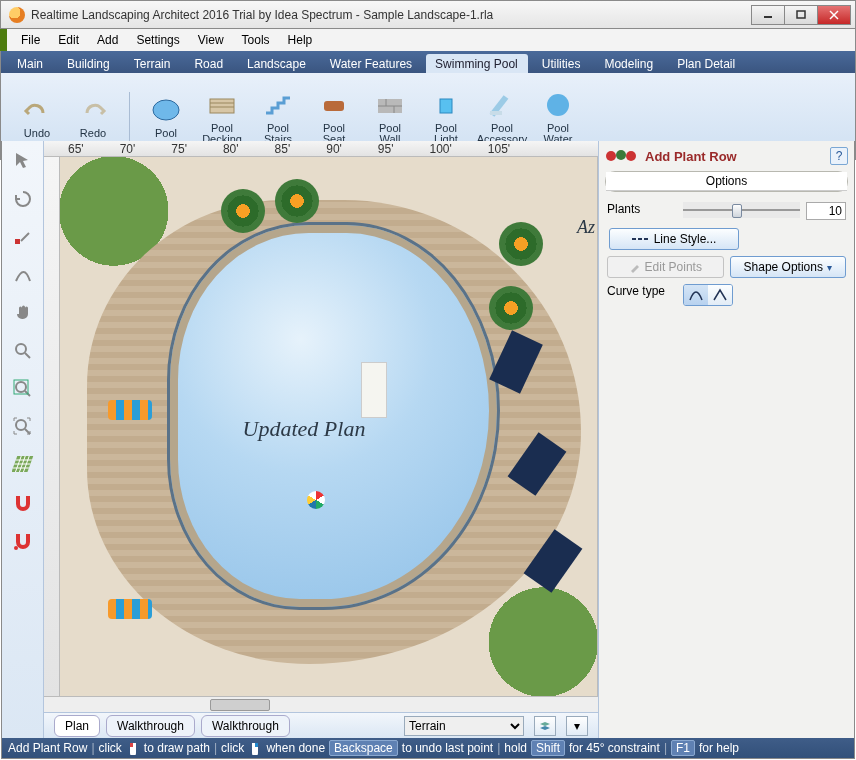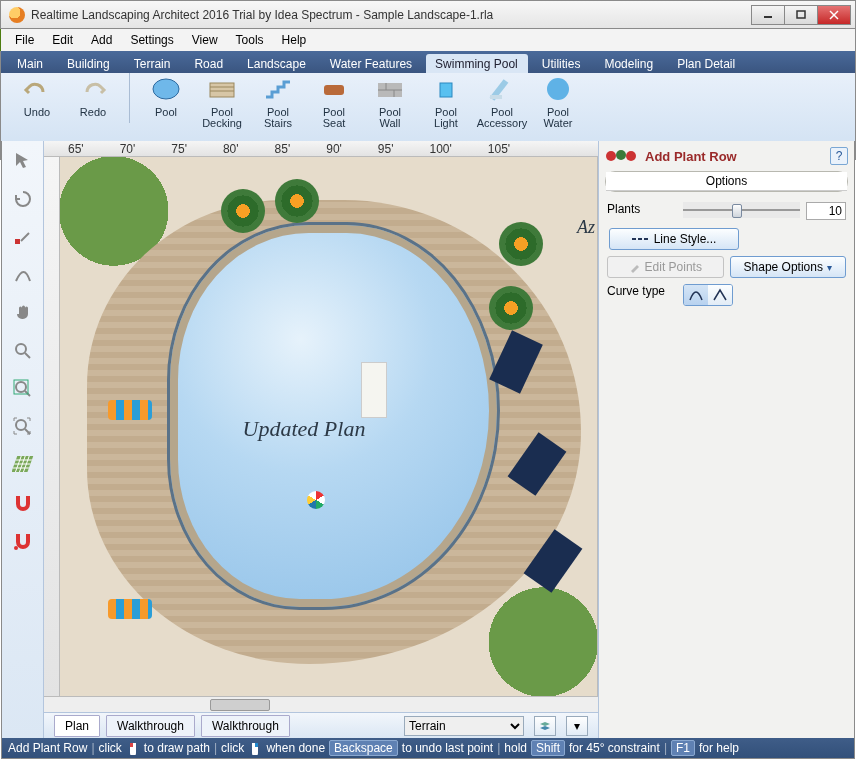--- a/index.html
+++ b/index.html
@@ -7,30 +7,30 @@
 
 
 .titlebar { height: 29px; background: linear-gradient(#f7f7f7,#e5e5e5); border: 1px solid #8a8a8a; display:flex; align-items:center; padding: 0 4px 0 8px; }
 .titlebar .title { flex:1; color:#333; }
 .titlebar .win-btns { display:flex; gap:0; }
 .win-btn { width:34px; height:20px; border:1px solid #888; display:flex; align-items:center; justify-content:center; background:linear-gradient(#f5f5f5,#d9d9d9); margin-left:-1px;}
 .win-btn.close { background:linear-gradient(#e57373,#c62828); color:#fff; }
 .win-btn svg { width:12px; height:10px; }
 
 
-.menubar { height:22px; background:#f3f3f3; border-left:1px solid #4d7c0f; border-right:1px solid #8a8a8a; display:flex; align-items:center; padding:0 6px; gap:2px;}
+.menubar { height:22px; background:#f3f3f3; border-left:7px solid #4d7c0f; border-right:1px solid #8a8a8a; display:flex; align-items:center; padding:0 6px; gap:2px;}
 .menubar .item { padding:2px 8px; cursor:default; }
 
 
 .tabstrip { height:22px; background:linear-gradient(#4a6a9a,#3a5580); border-left:1px solid #8a8a8a; border-right:1px solid #8a8a8a; display:flex; align-items:end; padding:0 6px; gap:4px;}
 .tabstrip .tab { padding:3px 10px 2px; color:#fff; cursor:default; border-radius:3px 3px 0 0; }
 .tabstrip .tab.active { background:#d9e6f5; color:#223;padding-left:9px; }
 
 
-.ribbon { height:87px; background:linear-gradient(#e8f0fa,#cfe0f2); border-left:1px solid #8a8a8a; border-right:1px solid #8a8a8a; display:flex; align-items:flex-start; padding:0 10px; gap:4px;}
+.ribbon { height:87px; background:linear-gradient(#e8f0fa,#cfe0f2); border-left:1px solid #8a8a8a; border-right:1px solid #8a8a8a; display:flex; align-items:center; padding:0 10px; gap:4px;}
 .rib-item { width:52px; display:flex; flex-direction:column; align-items:center; gap:2px; cursor:default; }
 .rib-item .icon { width:32px; height:32px; display:flex; align-items:center; justify-content:center; }
 .rib-item .lbl { font-size:11px; line-height:11px; text-align:center; color:#274; color:#234; }
 .rib-sep { width:1px; height:50px; background:#a9bcd4; margin:0 6px; }
 
 
 .workarea { position:absolute; top:141px; left:1px; right:1px; bottom:22px; border-left:1px solid #8a8a8a; border-right:1px solid #8a8a8a; display:flex; background:#fff;}
 .left-tools { width:42px; background:linear-gradient(#f2f6fb,#dbe7f4); border-right:1px solid #b3c5dd; display:flex; flex-direction:column; align-items:center; padding-top:6px; gap:10px;}
 .left-tools .tool { width:28px; height:28px; display:flex; align-items:center; justify-content:center; color:#556; cursor:default;}
 .canvas-col { flex:1; display:flex; flex-direction:column; min-width:0; }
@@ -53,21 +53,21 @@
 .lounger.l3 { right:12%; top:33%; transform:rotate(25deg);}
 .float { position:absolute; width:44px; height:20px; border-radius:4px;}
 .float.f1 { left:9%; top:45%; background:repeating-linear-gradient(90deg,#f79a2b 0 8px,#2a9ed8 8px 16px);}
 .float.f2 { left:9%; top:82%; background:repeating-linear-gradient(90deg,#f79a2b 0 8px,#2a9ed8 8px 16px);}
 .raft { position:absolute; left:56%; top:38%; width:26px; height:56px; background:#f5f5f0; border:1px solid #ccc;}
 .plant { position:absolute; width:44px; height:44px; border-radius:50%; background:radial-gradient(circle,#f6a024 0 22%, transparent 22%), radial-gradient(circle,#2d6b2a 0 50%, transparent 50%), #3f7a3a;}
 .plant.p1 { left:30%; top:6%; } .plant.p2 { left:40%; top:4%; } .plant.p3 { right:10%; top:12%; } .plant.p4 { right:12%; top:24%; }
 .scroll-h { height:16px; background:#eee; border-top:1px solid #bbb; display:flex; align-items:center; }
 .scroll-h .thumb { margin-left:30%; width:60px; height:12px; background:#cfcfcf; border:1px solid #999; border-radius:2px;}
 .viewtabs { height:26px; background:linear-gradient(#f2f6fb,#dbe7f4); border-top:1px solid #b3c5dd; display:flex; align-items:center; gap:6px; padding:0 10px;}
-.viewtabs .vt { padding:3px 10px; background:#eef3fa; border:1px solid #aac; border-radius:1px; cursor:default;}
+.viewtabs .vt { padding:3px 10px; background:#eef3fa; border:1px solid #aac; border-radius:6px; cursor:default;}
 .viewtabs .vt.active { background:#fff; }
 .viewtabs select { margin-left:auto; width:120px; height:20px; border:1px solid #9ab; }
 .viewtabs .smallbtn { width:22px; height:20px; border:1px solid #9ab; background:linear-gradient(#fefefe,#e2ecf6); margin-left:4px; display:flex; align-items:center; justify-content:center;}
 
 
 .right-panel { width:256px; background:#f2f2f0; border-left:1px solid #b3c5dd; padding:6px; }
 .rp-head { display:flex; align-items:center; gap:6px; margin-bottom:6px;}
 .rp-head .flowers { width:34px; height:18px; }
 .rp-title { color:#9a2a2a; font-weight:bold; font-size:13px; flex:1;}
 .help-btn { width:18px; height:18px; border:1px solid #7aa7d4; background:#eaf2fb; color:#2a5a99; text-align:center; line-height:16px; border-radius:2px; cursor:default;}

